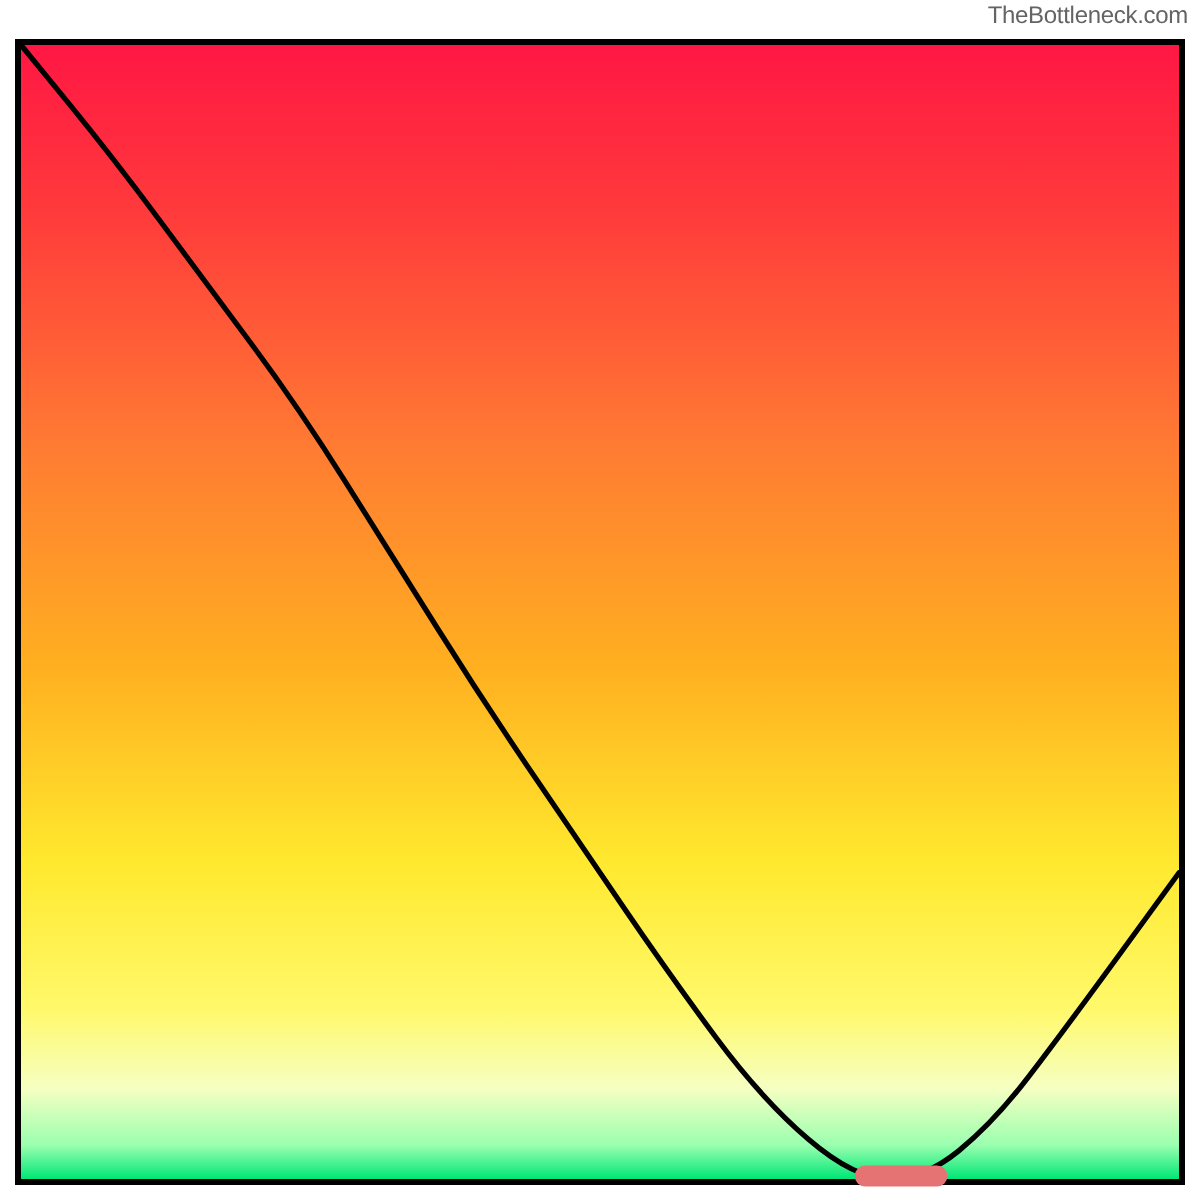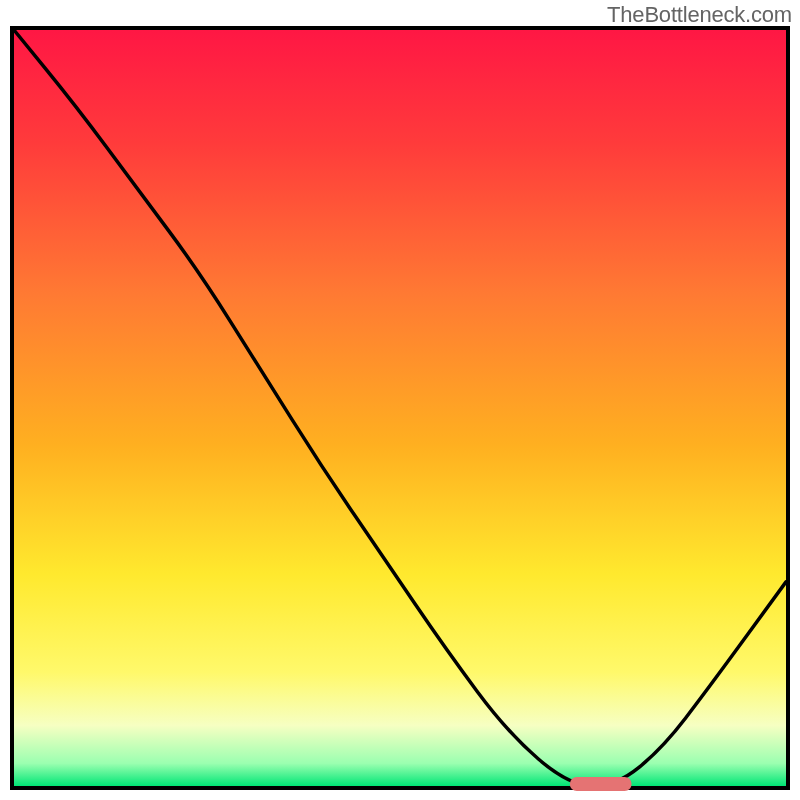--- a/index.html
+++ b/index.html
@@ -15,21 +15,21 @@
     position: absolute;
     top: 0;
     left: 0;
     width: 800px;
     height: 800px;
   }
   .watermark {
     position: absolute;
     top: 2px;
     right: 8px;
-    font-size: 22px;
+    font-size: 16px;
     font-weight: 500;
     color: #646464;
     letter-spacing: -0.2px;
   }
   svg {
     display: block;
   }
 </style>
 </head>
 <body>

